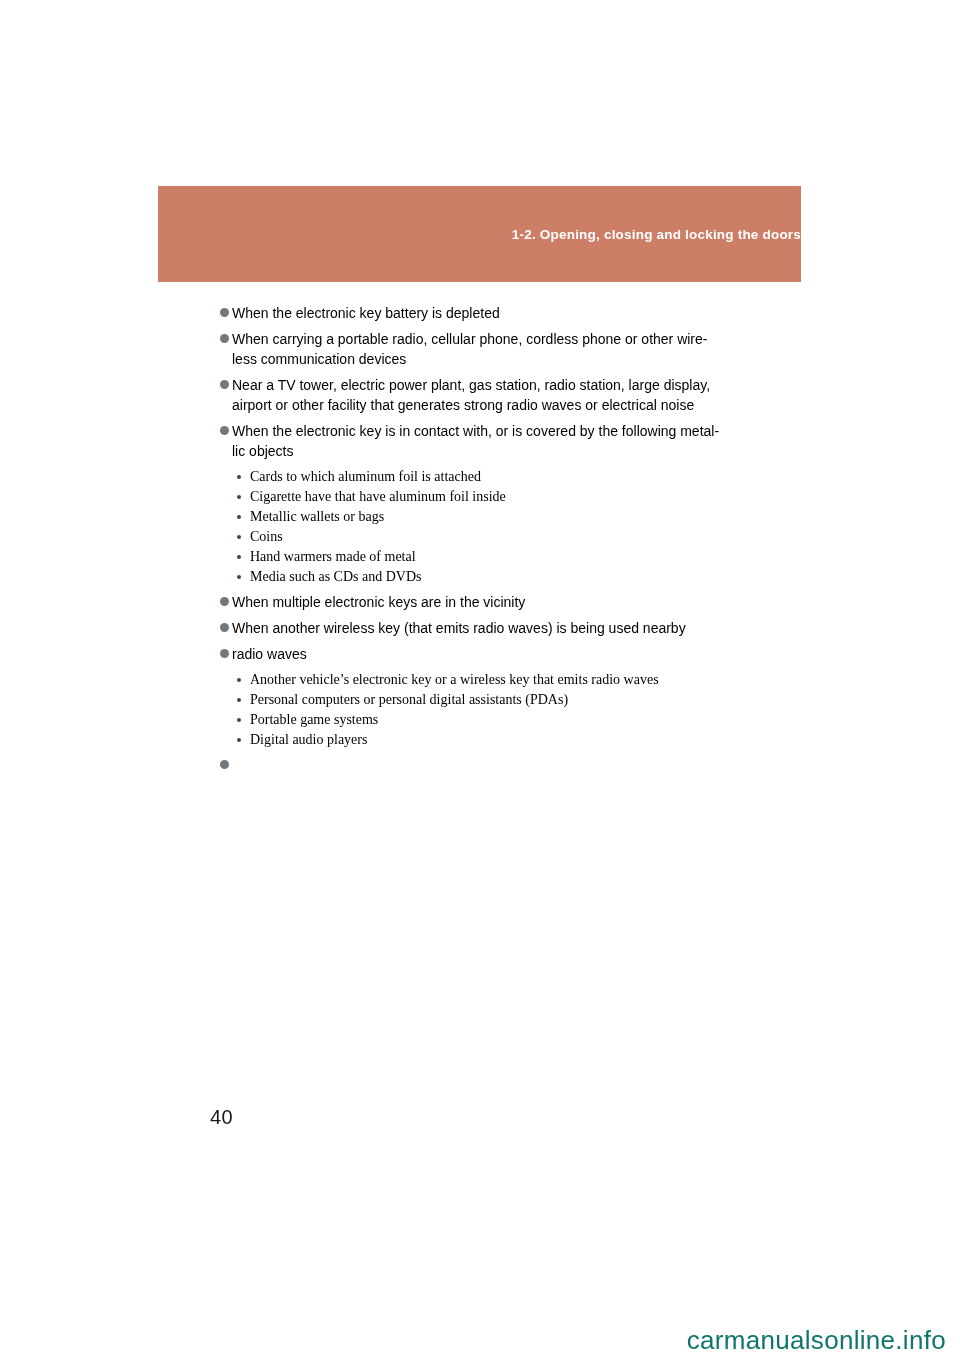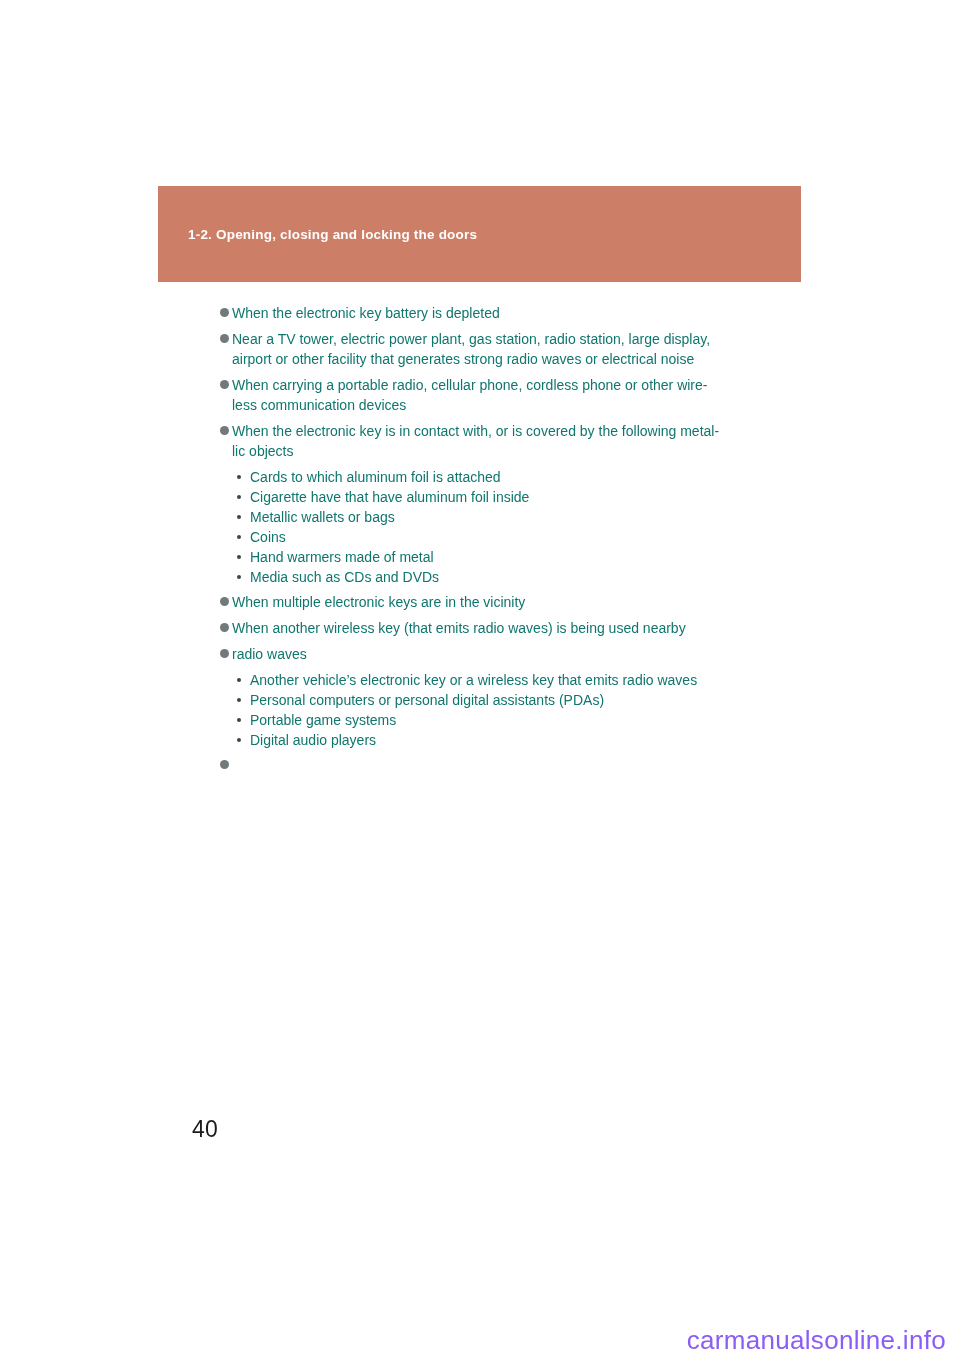--- a/index.html
+++ b/index.html
@@ -30,69 +30,68 @@
   }
   .bullet-item { display: flex; margin-bottom: 6px; }
   .bullet-dot {
     flex: 0 0 9px;
     width: 9px; height: 9px;
     border-radius: 50%;
     margin-top: 5px; margin-right: 3px;
   }
   .lines { flex: 1; min-width: 0; }
   .text-line { line-height: 20px; white-space: nowrap; }
-  .sublist { margin: 4px 0 5px 17px; }
+  .sublist { margin: 4px 0 5px 17px; font-family: Liberation Serif, serif; }
   .subitem { display: flex; line-height: 20px; }
   .subdot {
     flex: 0 0 4px;
     width: 4px; height: 4px;
     border-radius: 50%;
     margin-top: 8px; margin-right: 9px;
   }
   .subtext { white-space: nowrap; }
   .page-number {
     position: absolute;
-    left: 192px; top: 1106px;
-    font-size: 23px;
+    left: 210px; top: 1106px;
+    font-size: 20px;
     letter-spacing: 0.3px;
-    margin-top: 10px;
   }
   .watermark {
     position: absolute;
     right: 14px; top: 1325px;
     font-size: 26px;
     letter-spacing: 0.3px;
   }
 </style>
 </head>
 <body>
 
-<div class="band" style="background: rgb(205, 126, 102); color: rgb(255, 255, 255);">
+<div class="band" style="background: rgb(205, 126, 102); color: rgb(255, 255, 255); justify-content: flex-end;">
   <div class="band-title">1-2. Opening, closing and locking the doors</div>
 </div>
 
-<div class="content" style="color: #0f766e;">
+<div class="content" style="color: #000000;">
     <div class="bullet-item">
       <div class="bullet-dot" style="background: rgb(113, 121, 125);"></div>
       <div class="lines">
         <div class="text-line">When the electronic key battery is depleted</div>
       </div>
     </div>
     <div class="bullet-item">
       <div class="bullet-dot" style="background: rgb(113, 121, 125);"></div>
       <div class="lines">
-        <div class="text-line">Near a TV tower, electric power plant, gas station, radio station, large display,</div>
-        <div class="text-line">airport or other facility that generates strong radio waves or electrical noise</div>
+        <div class="text-line">When carrying a portable radio, cellular phone, cordless phone or other wire-</div>
+        <div class="text-line">less communication devices</div>
       </div>
     </div>
     <div class="bullet-item">
       <div class="bullet-dot" style="background: rgb(113, 121, 125);"></div>
       <div class="lines">
-        <div class="text-line">When carrying a portable radio, cellular phone, cordless phone or other wire-</div>
-        <div class="text-line">less communication devices</div>
+        <div class="text-line">Near a TV tower, electric power plant, gas station, radio station, large display,</div>
+        <div class="text-line">airport or other facility that generates strong radio waves or electrical noise</div>
       </div>
     </div>
     <div class="bullet-item">
       <div class="bullet-dot" style="background: rgb(113, 121, 125);"></div>
       <div class="lines">
         <div class="text-line">When the electronic key is in contact with, or is covered by the following metal-</div>
         <div class="text-line">lic objects</div>
       </div>
     </div>
     <div class="sublist">
@@ -159,13 +158,13 @@
     </div>
     <div class="bullet-item">
       <div class="bullet-dot" style="background: rgb(113, 121, 125);"></div>
       <div class="lines">
       </div>
     </div>
   </div>
 
 <div class="page-number" style="color: rgb(27, 27, 27);">40</div>
 
-<div class="watermark" style="color: #8b5cf6; margin-left: 25px;">carmanualsonline.info</div>
+<div class="watermark" style="color: #0f766e; margin-left: 25px;">carmanualsonline.info</div>
 
 </body></html>

